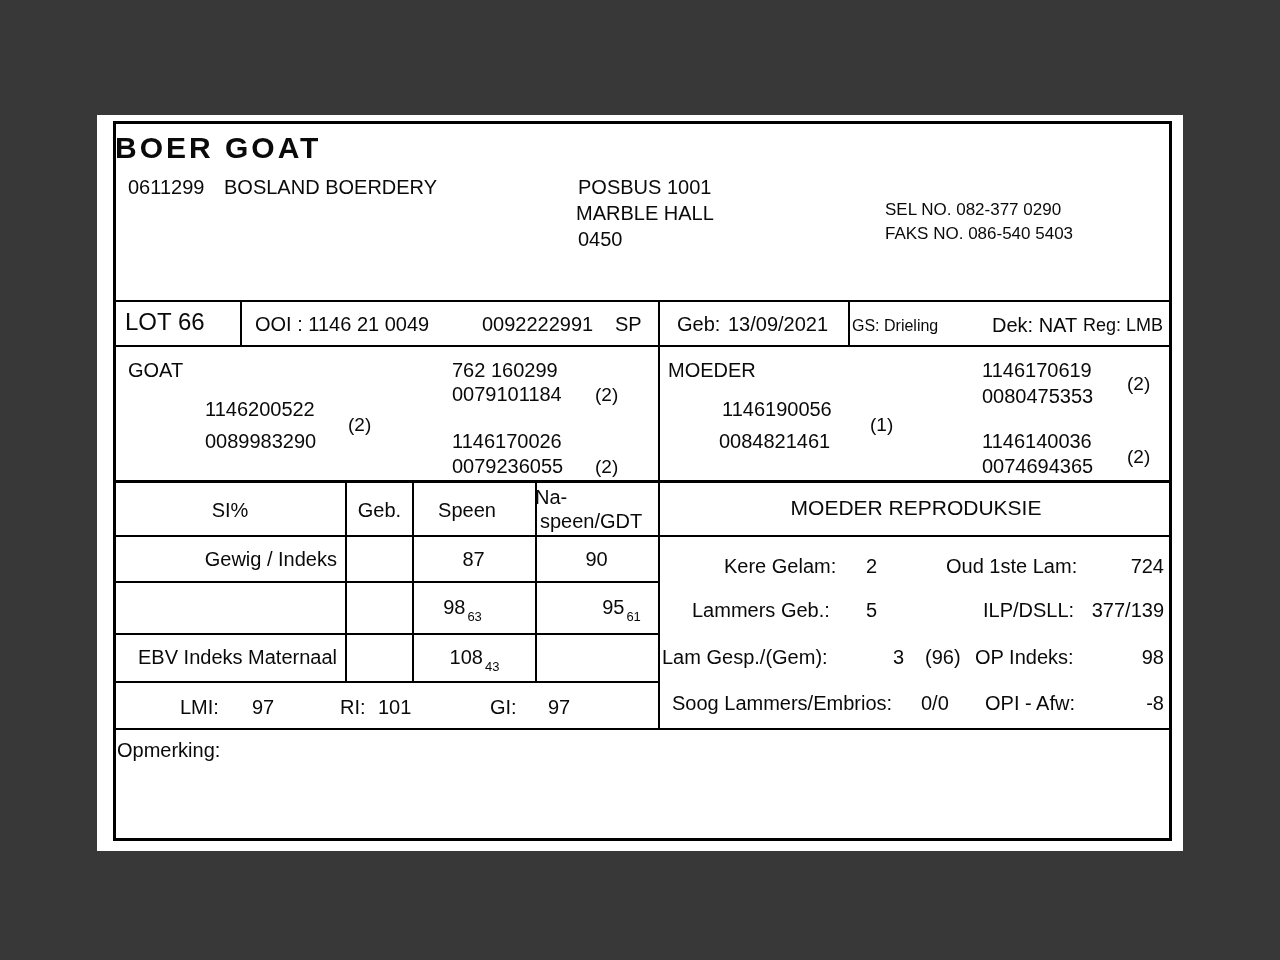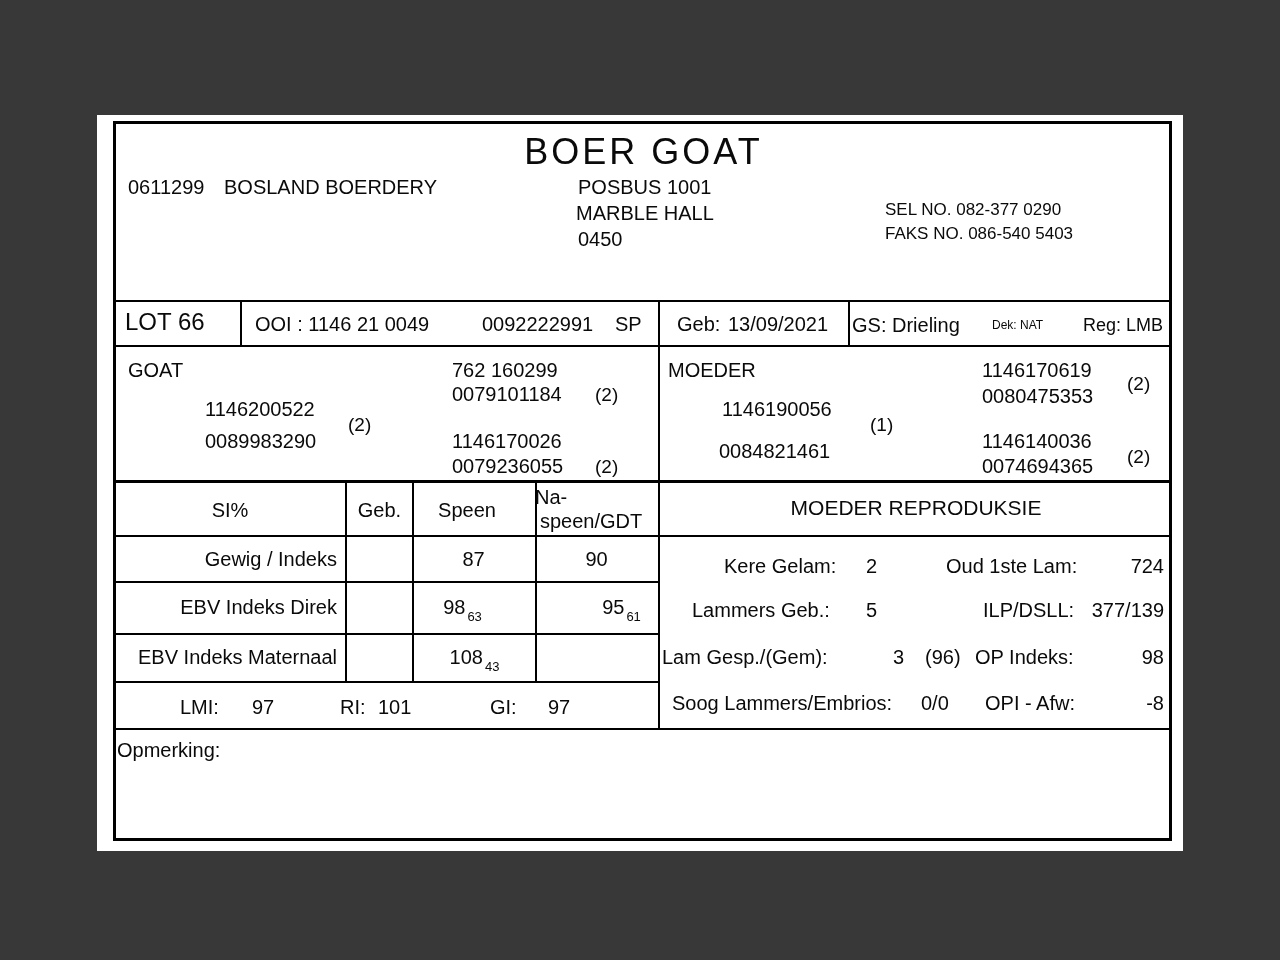--- a/index.html
+++ b/index.html
@@ -39,23 +39,22 @@
   .center { text-align: center; white-space: normal; }
   .right { text-align: right; }
   .small { font-size: 17px; line-height: 21px; }
   .mark { font-size: 19px; }
   .big { font-size: 24px; line-height: 28px; }
   .title {
     position: absolute;
     left: 18px;
     top: 16px;
     width: 1057px;
-    text-align: center;
-    font-size: 36px;
-    font-weight: normal;
+    font-size: 30px;
+    font-weight: bold;
     letter-spacing: 3px;
   }
   .line { position: absolute; background: #000; }
   .sub {
     font-size: 13px;
     vertical-align: -7px;
     margin-left: 2px;
   }
 </style>
 </head>
@@ -80,41 +79,41 @@
   <div class="line" style="left:143px; top:185px; width:2px; height:47px"></div>
   <div class="line" style="left:561px; top:185px; width:2px; height:47px"></div>
   <div class="line" style="left:751px; top:185px; width:2px; height:47px"></div>
 
   <span class="t big" style="left:28px; top:193px">LOT 66</span>
   <span class="t" style="left:158px; top:197px">OOI : 1146 21 0049</span>
   <span class="t" style="left:385px; top:197px">0092222991</span>
   <span class="t" style="left:518px; top:197px">SP</span>
   <span class="t" style="left:580px; top:197px">Geb:</span>
   <span class="t" style="left:631px; top:197px">13/09/2021</span>
-  <span class="t small" style="left:755px; top:200px; font-size:20px">GS: Drieling</span>
-  <span class="t small" style="left:895px; top:200px; font-size:12px">Dek: NAT</span>
+  <span class="t small" style="left:755px; top:200px; font-size:16px">GS: Drieling</span>
+  <span class="t small" style="left:895px; top:200px; font-size:20px">Dek: NAT</span>
   <span class="t small" style="left:986px; top:200px; font-size:18px">Reg: LMB</span>
 
   <div class="line" style="left:561px; top:232px; width:2px; height:134px"></div>
   <div class="line" style="left:18px; top:365px; width:1057px; height:3px"></div>
 
   <span class="t" style="left:31px; top:243px">GOAT</span>
   <span class="t" style="left:108px; top:282px">1146200522</span>
   <span class="t" style="left:108px; top:314px">0089983290</span>
   <span class="t mark" style="left:251px; top:298px">(2)</span>
   <span class="t" style="left:355px; top:243px">762 160299</span>
   <span class="t" style="left:355px; top:267px">0079101184</span>
   <span class="t mark" style="left:498px; top:268px">(2)</span>
   <span class="t" style="left:355px; top:314px">1146170026</span>
   <span class="t" style="left:355px; top:339px">0079236055</span>
   <span class="t mark" style="left:498px; top:340px">(2)</span>
 
   <span class="t" style="left:571px; top:243px">MOEDER</span>
   <span class="t" style="left:625px; top:282px">1146190056</span>
-  <span class="t" style="left:622px; top:324px">0084821461</span>
+  <span class="t" style="left:622px; top:314px">0084821461</span>
   <span class="t mark" style="left:773px; top:298px">(1)</span>
   <span class="t" style="left:885px; top:243px">1146170619</span>
   <span class="t" style="left:885px; top:269px">0080475353</span>
   <span class="t mark" style="left:1030px; top:257px">(2)</span>
   <span class="t" style="left:885px; top:314px">1146140036</span>
   <span class="t" style="left:885px; top:339px">0074694365</span>
   <span class="t mark" style="left:1030px; top:330px">(2)</span>
 
   <div class="line" style="left:248px; top:368px; width:2px; height:200px"></div>
   <div class="line" style="left:315px; top:368px; width:2px; height:200px"></div>
@@ -129,21 +128,20 @@
   <div class="t center" style="left:18px; top:383px; width:230px">SI%</div>
   <div class="t center" style="left:250px; top:383px; width:65px">Geb.</div>
   <div class="t center" style="left:317px; top:383px; width:106px">Speen</div>
   <span class="t" style="left:438px; top:370px">Na-</span>
   <span class="t" style="left:443px; top:394px">speen/GDT</span>
 
   <div class="t right" style="left:18px; top:432px; width:222px">Gewig / Indeks</div>
   <div class="t center" style="left:317px; top:432px; width:121px"><span>87</span><span class="sub"></span></div>
   <div class="t center" style="left:440px; top:432px; width:121px"><span>90</span><span class="sub"></span></div>
 
-  <div class="t right" style="left:18px; top:480px; width:222px">EBV Indeks Direk</div>
   <div class="t center" style="left:317px; top:480px; width:97px"><span>98</span><span class="sub">63</span></div>
   <div class="t center" style="left:464px; top:480px; width:121px"><span>95</span><span class="sub">61</span></div>
 
   <div class="t right" style="left:18px; top:530px; width:222px">EBV Indeks Maternaal</div>
   <div class="t center" style="left:317px; top:530px; width:121px"><span>108</span><span class="sub">43</span></div>
   <div class="t center" style="left:440px; top:530px; width:121px"><span></span><span class="sub"></span></div>
 
   <span class="t" style="left:83px; top:580px">LMI:</span>
   <span class="t" style="left:155px; top:580px">97</span>
   <span class="t" style="left:243px; top:580px">RI:</span>

